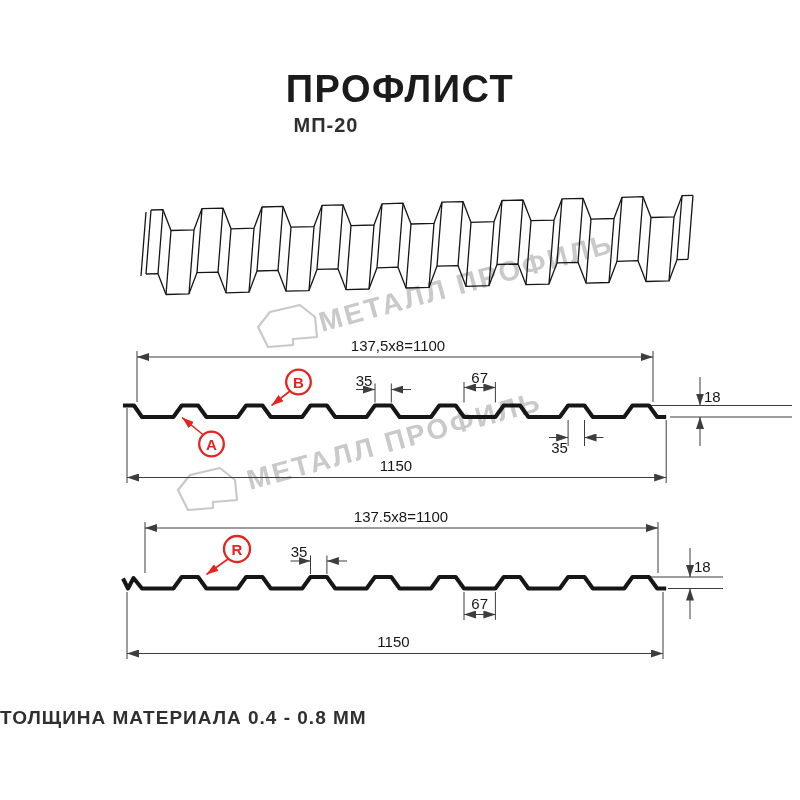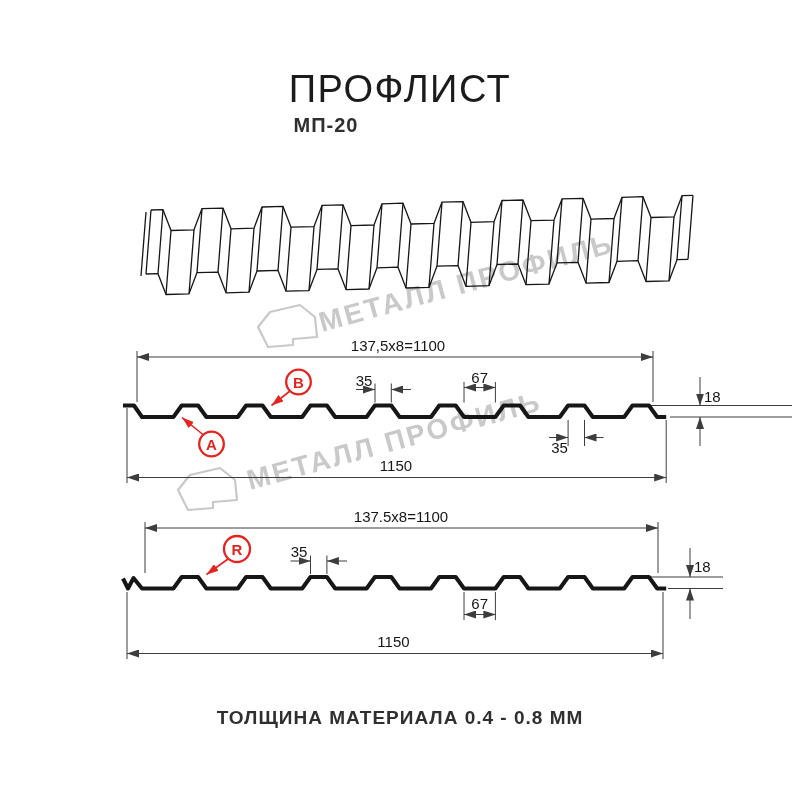--- a/index.html
+++ b/index.html
@@ -1,23 +1,23 @@
 <!DOCTYPE html>
 <html style="--accent: #e5231f; --ink: #161616; --line: #3d3d3d; --wm: #c9c9c9; --title: #1b1b1b; --muted: #2f2f2f;"><head>
 <meta charset="utf-8">
 <style>
   *{margin:0;padding:0;box-sizing:border-box}
   html,body{background:#fff}
   body{width:800px;height:800px;position:relative;font-family:"Liberation Sans",sans-serif}
   .canvas{position:absolute;left:0;top:0;width:800px;height:800px;background:#fff;overflow:hidden}
   .title{position:absolute;top:68px;left:0;width:800px;text-align:center;
-         font-size:38px;font-weight:400;letter-spacing:1.5px;color:var(--title,#1b1b1b)}
+         font-size:38px;font-weight:700;letter-spacing:1.5px;color:var(--title,#1b1b1b)}
   .subtitle{position:absolute;top:114px;left:0;width:652px;text-align:center;
          font-size:20px;font-weight:700;letter-spacing:1px;color:var(--muted,#2f2f2f)}
-  .footer{position:absolute;top:707px;left:0;width:800px;text-align:center;
+  .footer{position:absolute;top:707px;left:0;width:800px;
          font-size:19px;font-weight:600;letter-spacing:1px;color:var(--muted,#2f2f2f)}
   svg.drawing{position:absolute;left:0;top:0}
   .profile{fill:none;stroke:var(--ink,#161616);stroke-width:4;stroke-linejoin:round}
   .sheet{fill:none;stroke:var(--ink,#161616);stroke-width:1.3;stroke-linejoin:round}
   .thin{fill:none;stroke:var(--line,#3d3d3d);stroke-width:1}
   .dim{font-size:15px;fill:var(--ink,#161616)}
   .redline{fill:none;stroke:var(--accent,#e5231f);stroke-width:1.6}
   .redcirc{fill:none;stroke:var(--accent,#e5231f);stroke-width:2.3}
   .redlbl{font-size:15px;font-weight:700;fill:var(--accent,#e5231f)}
   .mk{fill:var(--line,#3d3d3d)}

